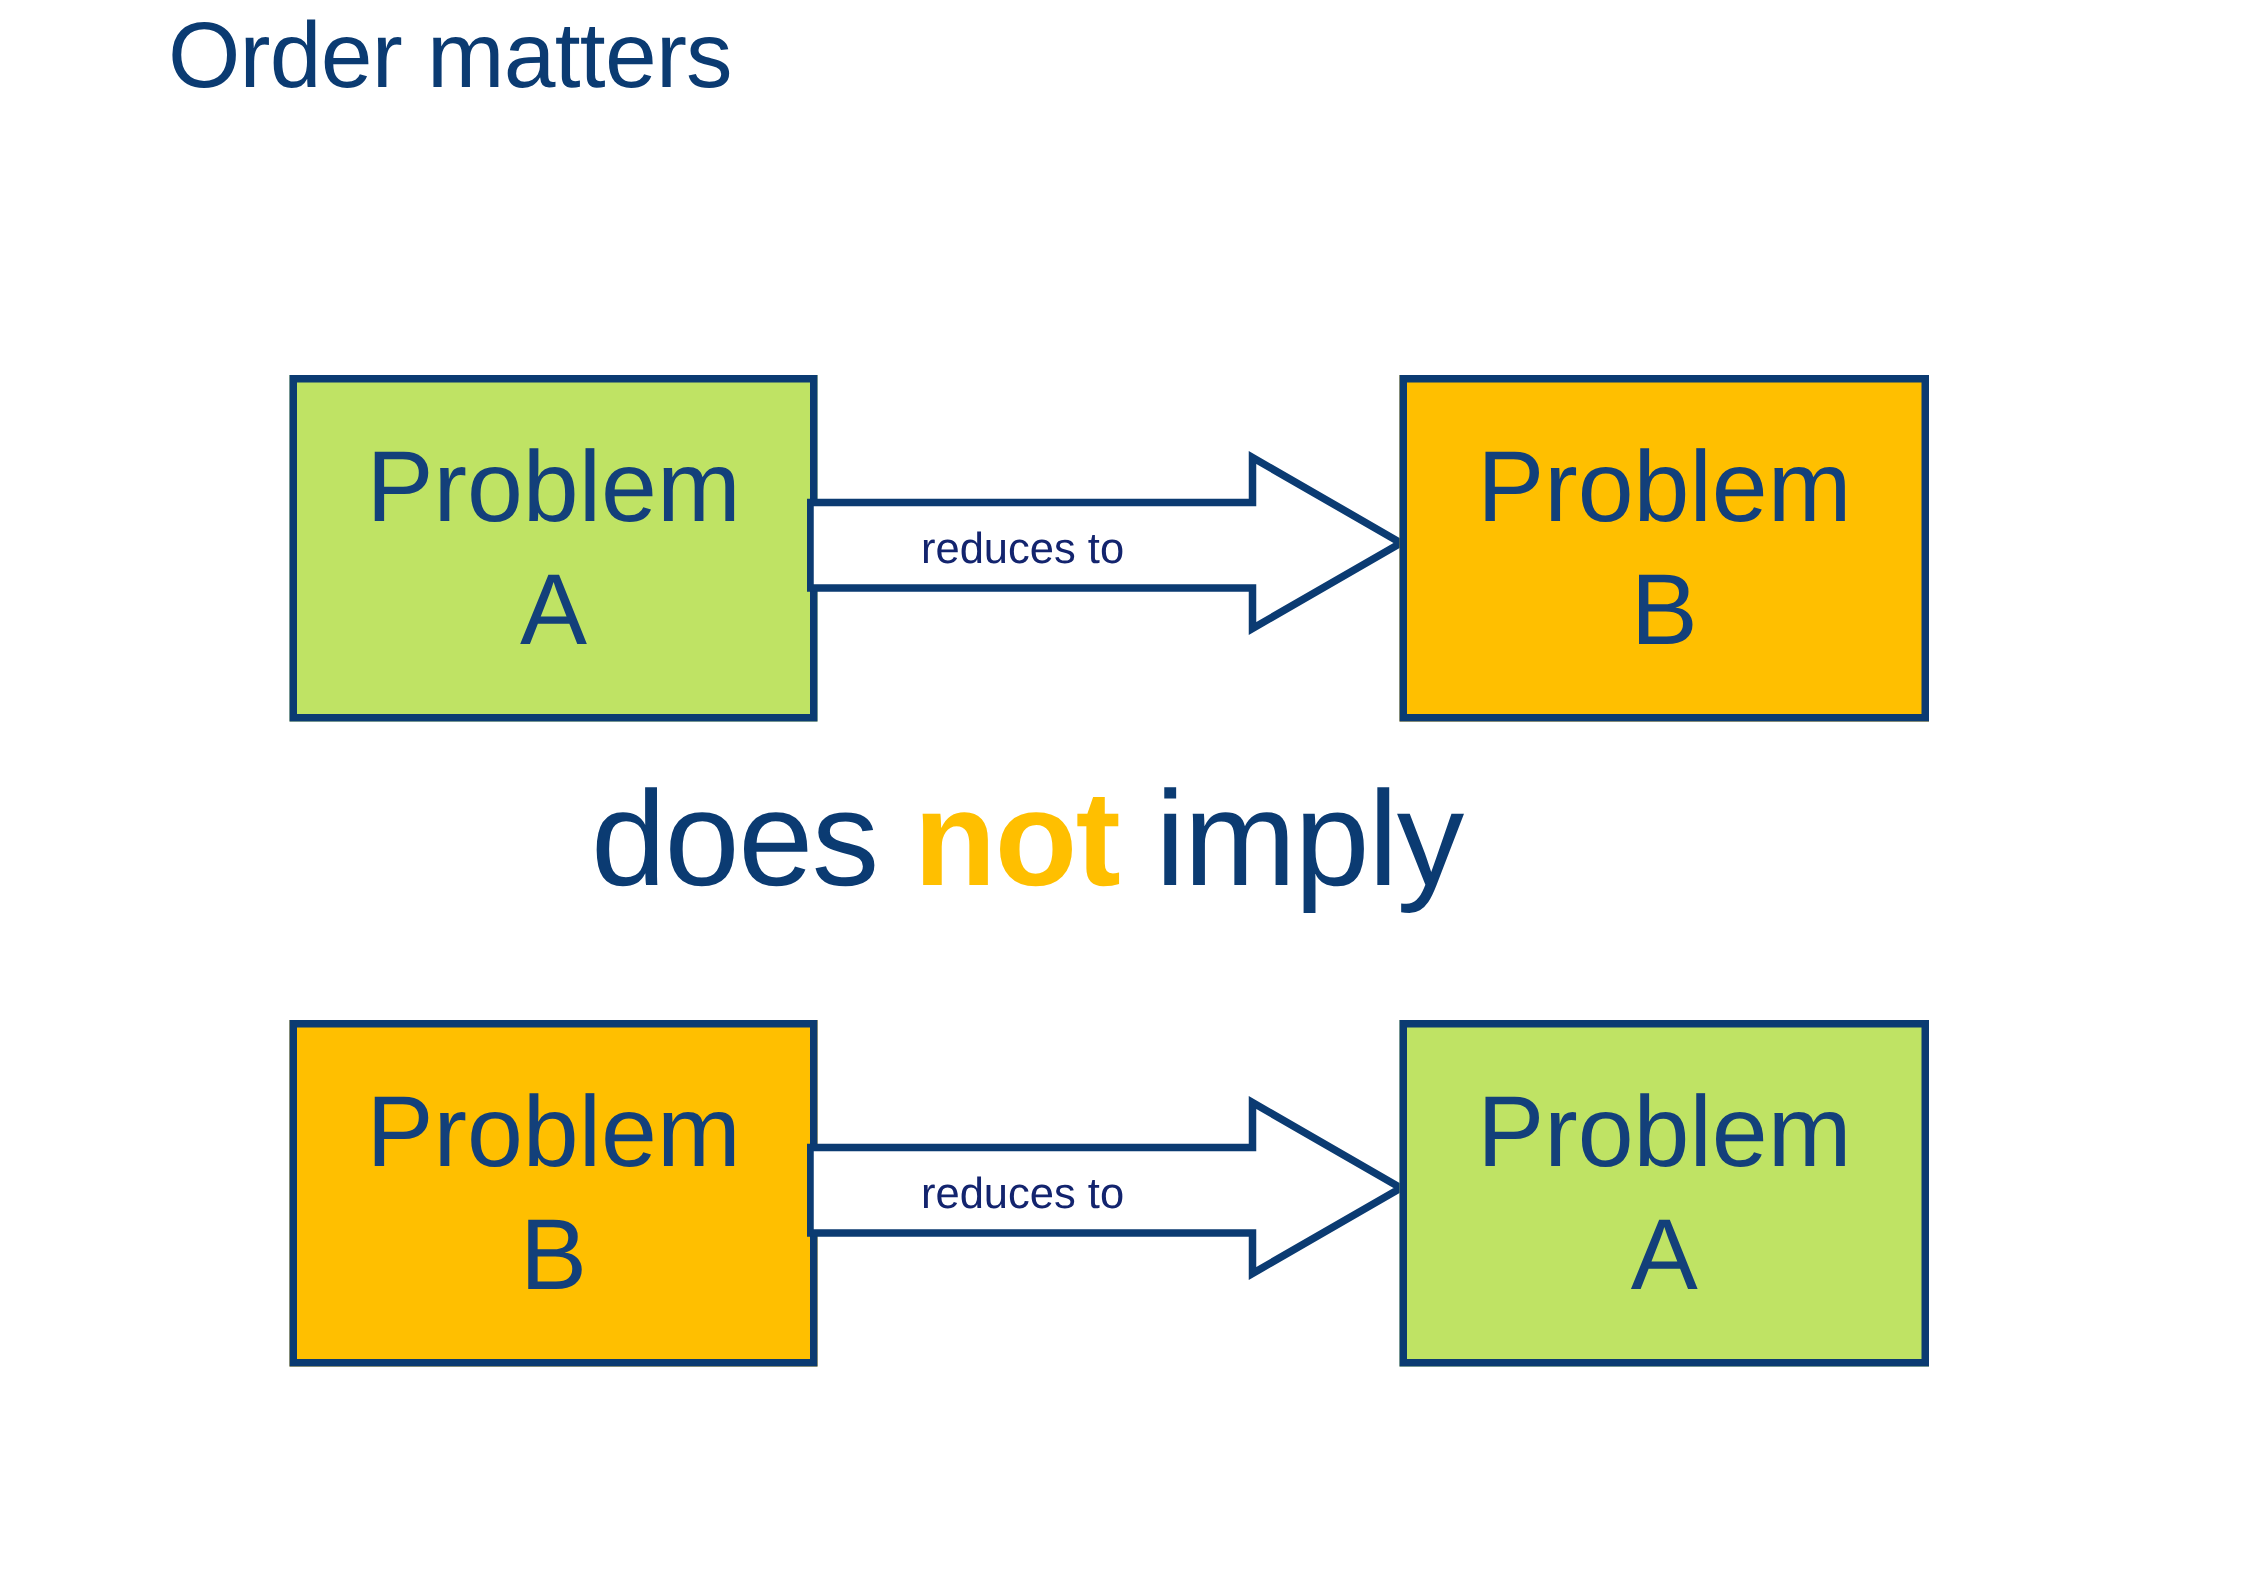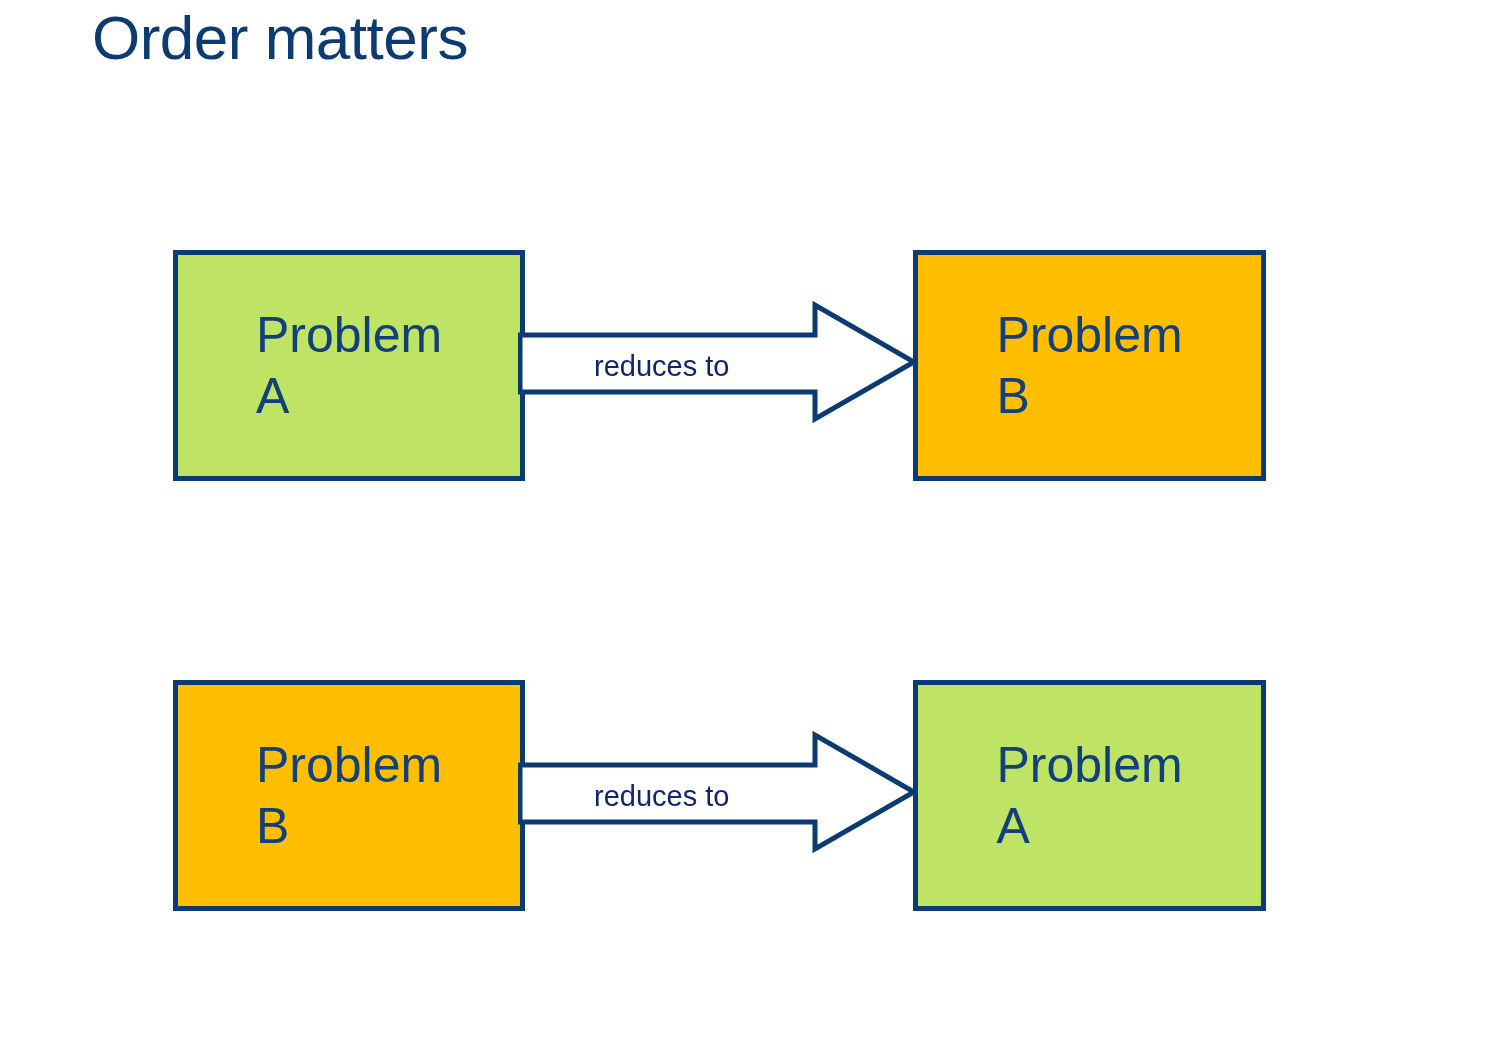--- a/index.html
+++ b/index.html
@@ -9,20 +9,21 @@
   }
   body {
     font-family: "Liberation Sans", sans-serif;
   }
   .slide {
     position: relative;
     width: 1372px;
     height: 1050px;
     background: #ffffff;
     overflow: hidden;
+    margin-left: 20px;
   }
 
   
   .slide-title {
     position: absolute;
     left: 92px;
     top: 7px;
     font-size: 62px;
     line-height: 1.0;
     color: #0b3b72;
@@ -33,22 +34,23 @@
   
   .problem-box {
     position: absolute;
     box-sizing: border-box;
     border: 5px solid #0b3b72;
     display: flex;
     flex-direction: column;
     align-items: center;
     justify-content: center;
     color: #13407a;
-    font-size: 50px;
+    font-size: 67px;
     line-height: 1.22;
+    text-align: center;
   }
   .problem-box .line2 {
     display: block;
   }
   .fill-green  { background: #bfe364; }
   .fill-orange { background: #ffbf00; }
 
   
   #box-a-top    { left: 173px; top: 250px; width: 352px; height: 231px; }
   #box-b-top    { left: 913px; top: 250px; width: 353px; height: 231px; }
@@ -125,20 +127,23 @@
   </div>
   <div class="arrow-label" id="label-top">reduces to</div>
 
   <div class="problem-box fill-orange" id="box-b-top">
     <div class="txt">
       <span>Problem</span>
       <span class="line2">B</span>
     </div>
   </div>
 
+  <div class="middle-phrase">
+    <span class="word">does </span><span class="emph">not</span><span class="word"> imply</span>
+  </div>
 
   <div class="problem-box fill-orange" id="box-b-bottom">
     <div class="txt">
       <span>Problem</span>
       <span class="line2">B</span>
     </div>
   </div>
 
   <div class="arrow-group" id="arrow-bottom">
     <svg viewBox="0 0 400 132" xmlns="http://www.w3.org/2000/svg">

